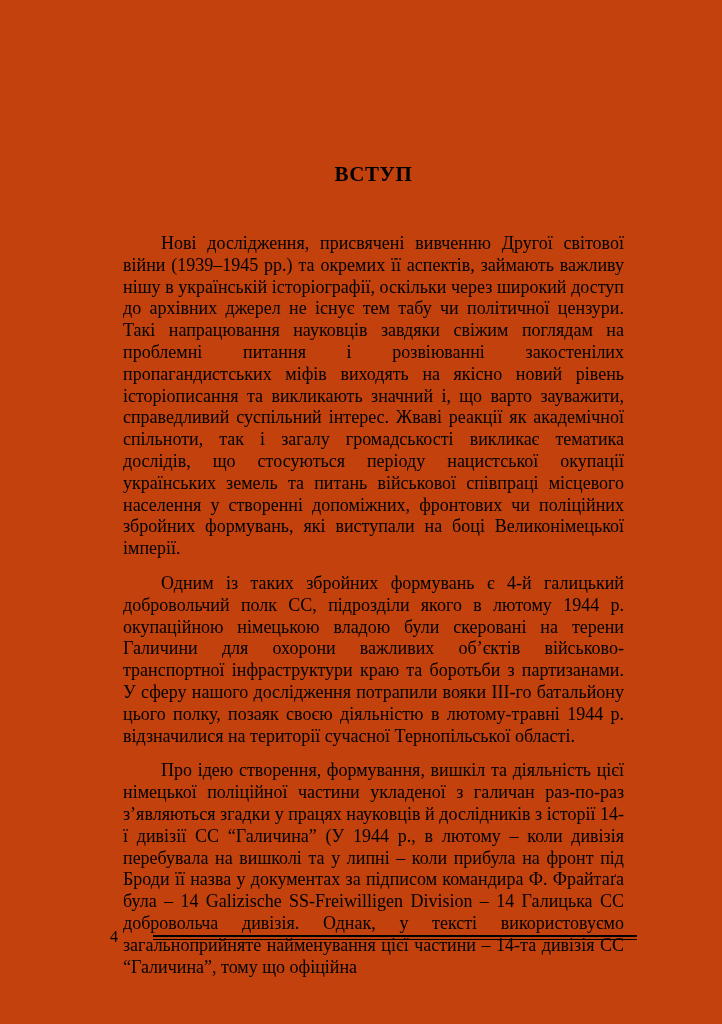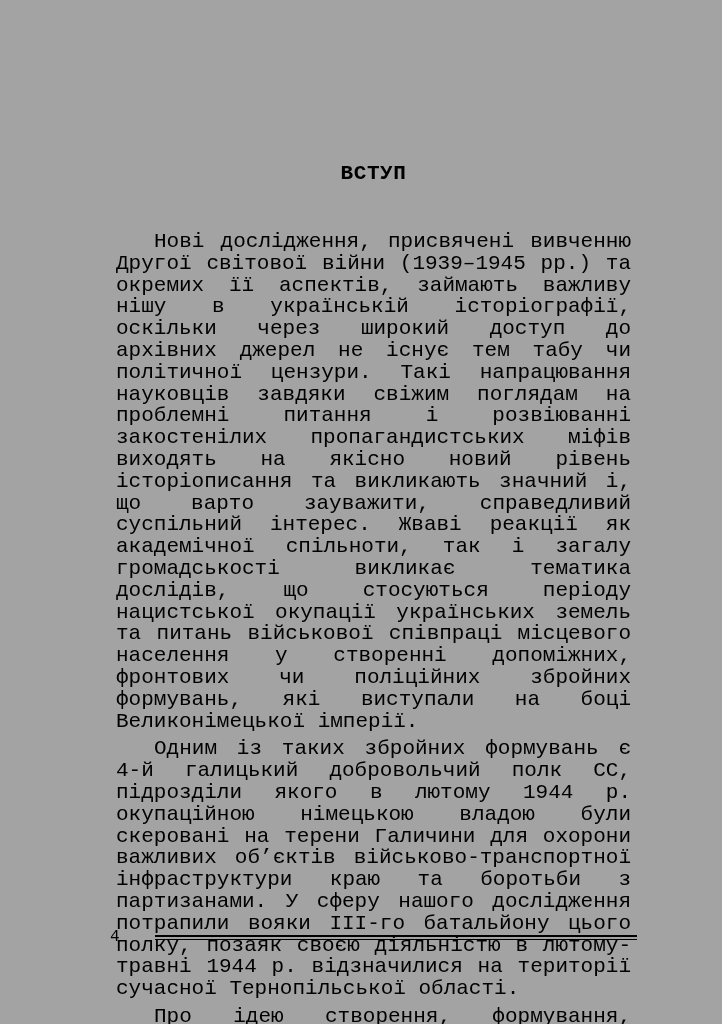--- a/index.html
+++ b/index.html
@@ -4,42 +4,42 @@
 <style>
   html, body {
     margin: 0;
     padding: 0;
     background: #ffffff;
   }
   .page {
     position: relative;
     width: 722px;
     height: 1024px;
-    background: #a3a3a3;
+    background: #c2410c;
     color: #000000;
-    font-family: Liberation Mono, monospace;
+    font-family: Liberation Serif, serif;
     box-sizing: border-box;
     overflow: hidden;
   }
   .content {
     position: absolute;
     left: 110px;
     right: 85px;
     top: 162px;
   }
   .title {
     font-size: 21px;
     font-weight: bold;
     text-align: center;
     letter-spacing: 0.6px;
     margin: 0 0 46px 0;
   }
   .body p {
-    margin: 6px;
-    font-size: 21px;
+    margin: 13px;
+    font-size: 18px;
     line-height: 21.8px;
     text-align: justify;
     text-indent: 38px;
   }
   .footer {
     position: absolute;
     left: 110px;
     right: 85px;
     top: 929px;
     display: flex;

